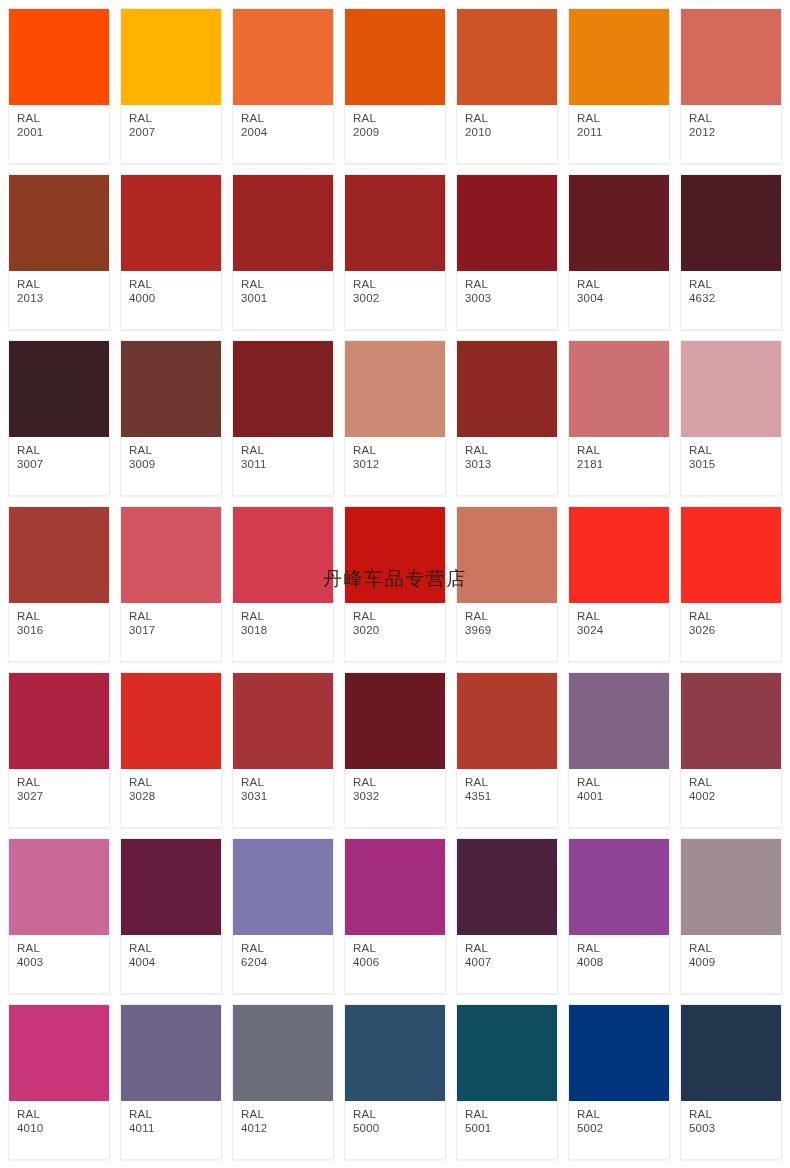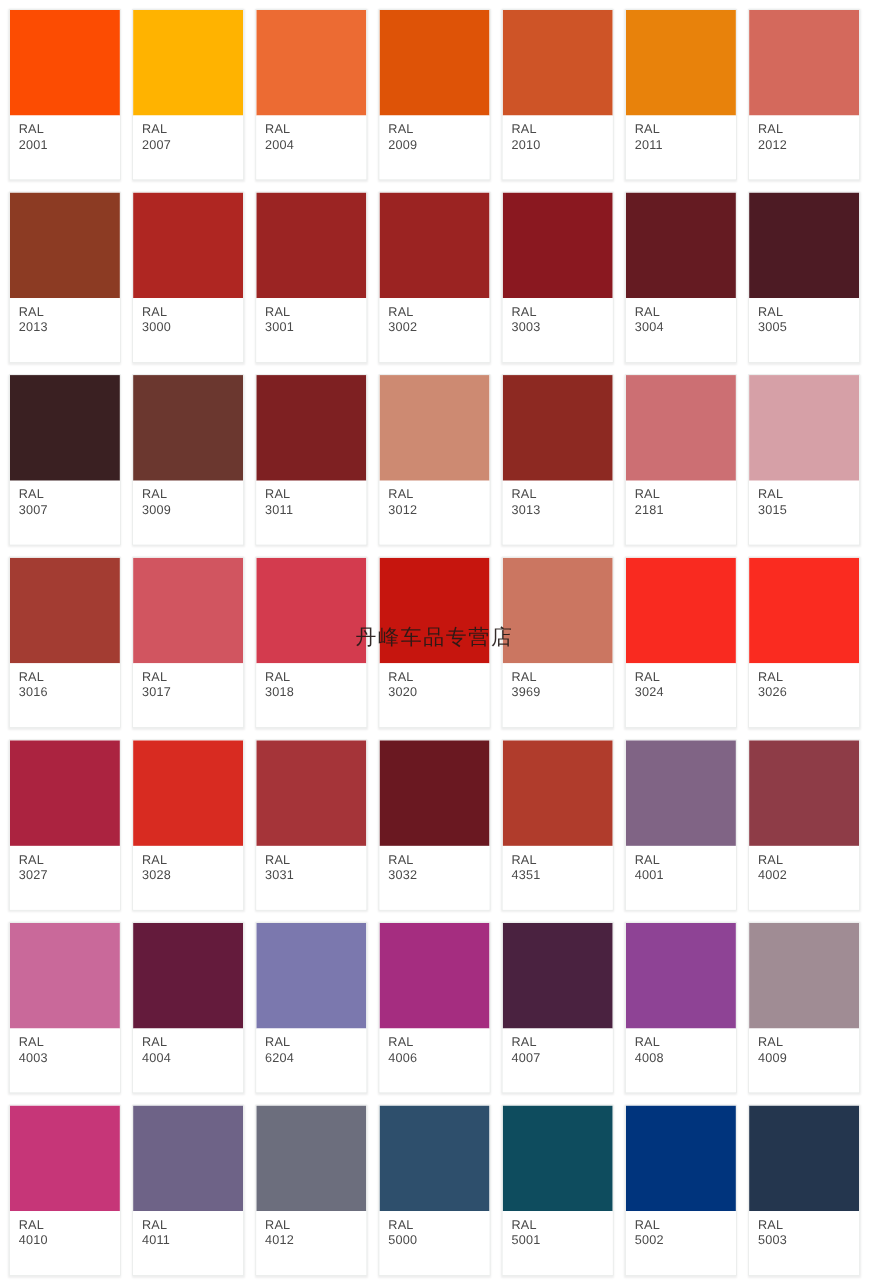--- a/index.html
+++ b/index.html
@@ -130,21 +130,21 @@
         <div class="swatch-color" style="background-color: rgb(140, 59, 35);"></div>
         <div class="swatch-label">
           <span class="ral-prefix">RAL</span>
           <span class="ral-number">2013</span>
         </div>
       </div>
       <div class="swatch-card">
         <div class="swatch-color" style="background-color: rgb(175, 38, 34);"></div>
         <div class="swatch-label">
           <span class="ral-prefix">RAL</span>
-          <span class="ral-number">3000</span>
+          <span class="ral-number">4000</span>
         </div>
       </div>
       <div class="swatch-card">
         <div class="swatch-color" style="background-color: rgb(155, 36, 35);"></div>
         <div class="swatch-label">
           <span class="ral-prefix">RAL</span>
           <span class="ral-number">3001</span>
         </div>
       </div>
       <div class="swatch-card">
@@ -165,21 +165,21 @@
         <div class="swatch-color" style="background-color: rgb(101, 27, 34);"></div>
         <div class="swatch-label">
           <span class="ral-prefix">RAL</span>
           <span class="ral-number">3004</span>
         </div>
       </div>
       <div class="swatch-card">
         <div class="swatch-color" style="background-color: rgb(77, 27, 36);"></div>
         <div class="swatch-label">
           <span class="ral-prefix">RAL</span>
-          <span class="ral-number">3005</span>
+          <span class="ral-number">4632</span>
         </div>
       </div>
       <div class="swatch-card">
         <div class="swatch-color" style="background-color: rgb(58, 32, 34);"></div>
         <div class="swatch-label">
           <span class="ral-prefix">RAL</span>
           <span class="ral-number">3007</span>
         </div>
       </div>
       <div class="swatch-card">

